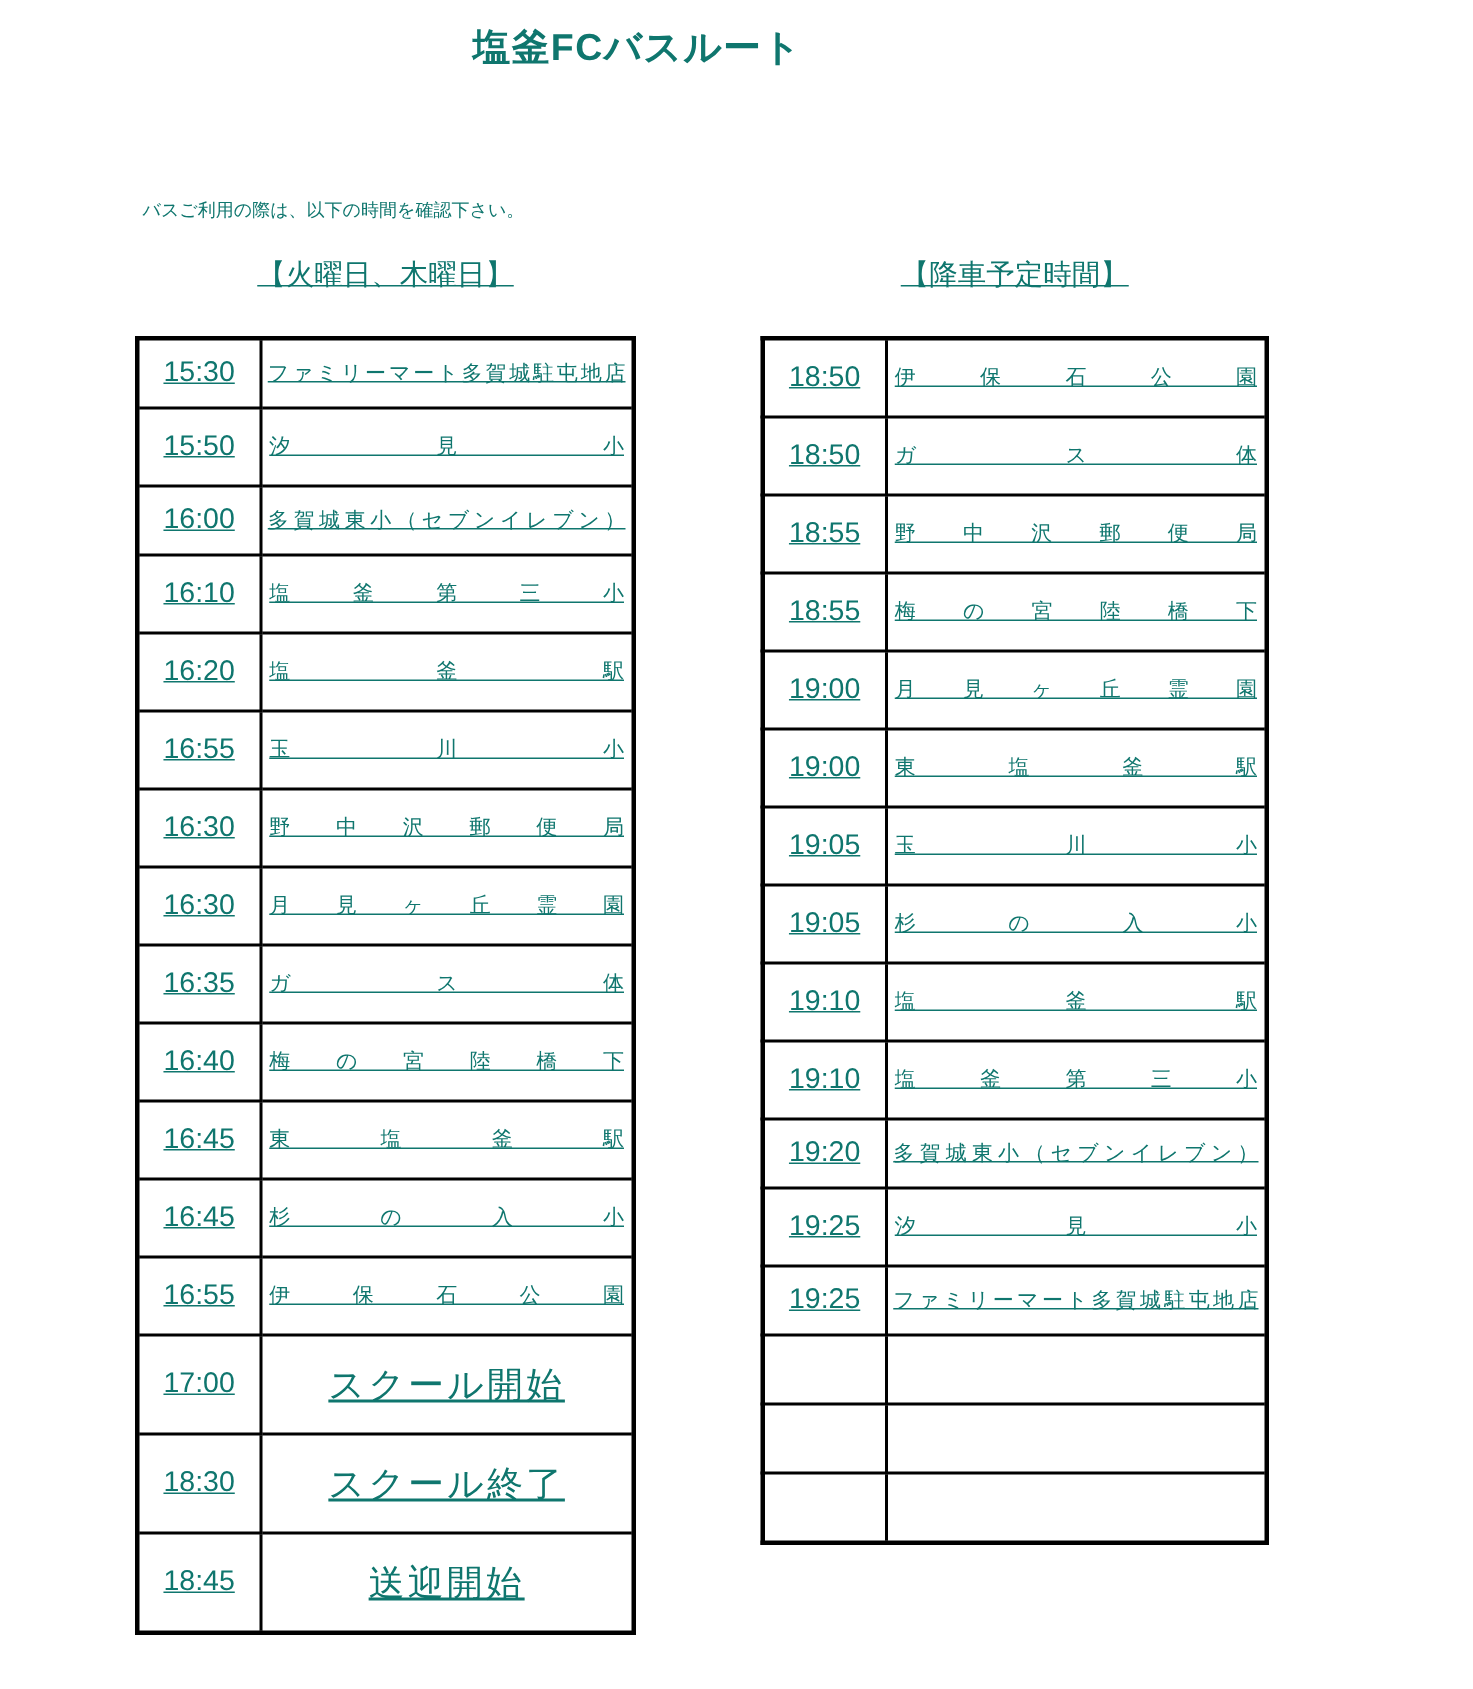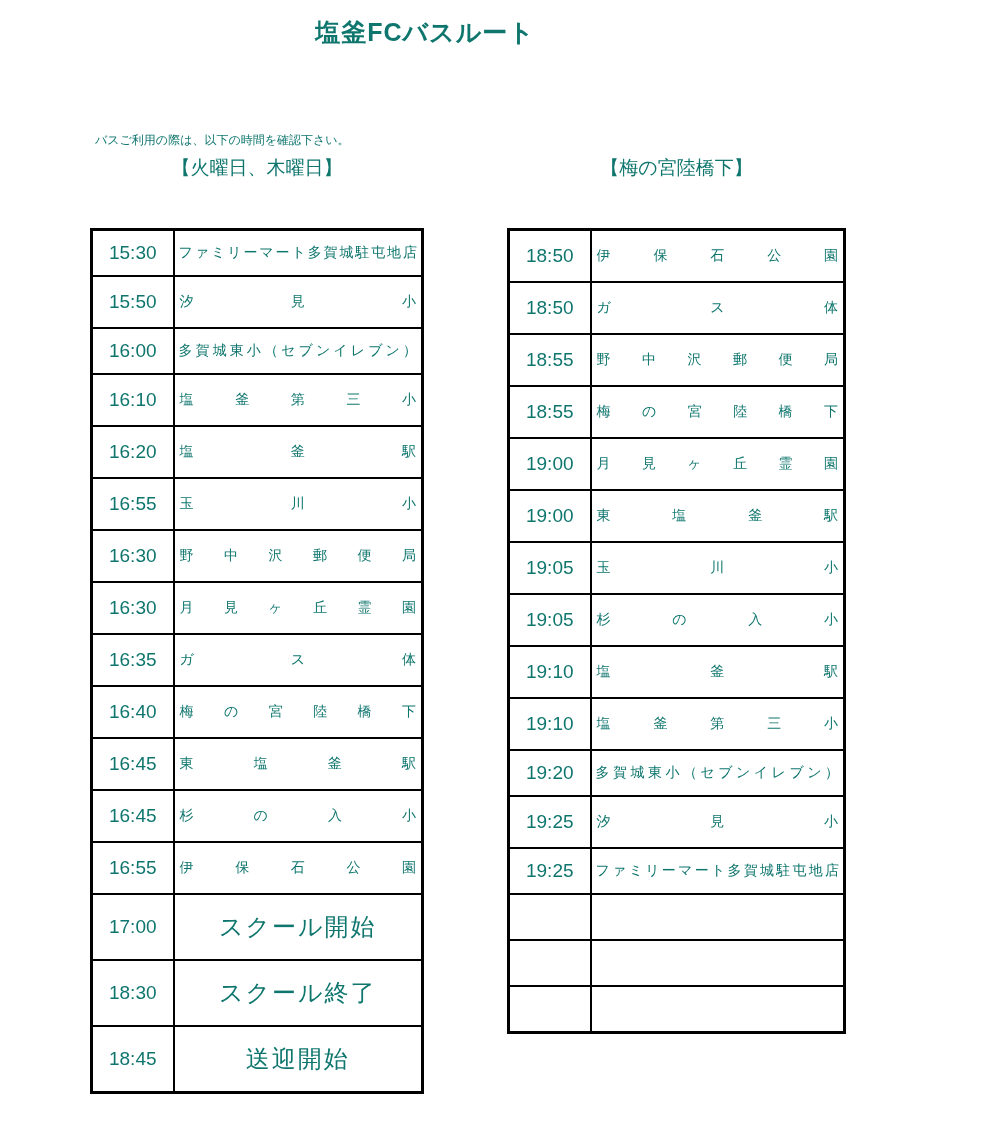--- a/index.html
+++ b/index.html
@@ -24,35 +24,35 @@
     letter-spacing: 1px;
     line-height: 31px;
   }
   .intro {
     position: absolute;
     top: 130px;
     left: 95px;
     font-size: 12px;
     line-height: 20px;
   }
-  .col { position: absolute; top: 156px; }
+  .col { position: absolute; top: 172px; text-decoration: underline; }
   .col-pickup  { left: 90px;  width: 334px; }
   .col-dropoff { left: 507px; width: 339px; }
   .col-header {
     font-size: 19px;
     font-weight: normal;
     text-align: center;
     line-height: 24px;
     white-space: nowrap;
   }
   table.schedule {
     border-collapse: collapse;
     table-layout: fixed;
     width: 100%;
-    margin-top: 48px;
+    margin-top: 28px;
     border: 3px solid #000;
   }
   .schedule td {
     border: 2px solid #000;
     height: 46px;
     vertical-align: middle;
     overflow: hidden;
     white-space: nowrap;
   }
   .schedule td.time {
@@ -152,21 +152,21 @@
           </tr>
           <tr>
             <td class="time">18:45</td>
             <td class="stop event">送迎開始</td>
           </tr>
         </tbody>
     </table>
   </section>
 
   <section class="col col-dropoff">
-    <h2 class="col-header">【梅の宮陸橋下】</h2>
+    <h2 class="col-header">【降車予定時間】</h2>
     <table class="schedule">
       <tbody>
           <tr>
             <td class="time">18:50</td>
             <td class="stop">伊保石公園</td>
           </tr>
           <tr>
             <td class="time">18:50</td>
             <td class="stop">ガス体</td>
           </tr>

